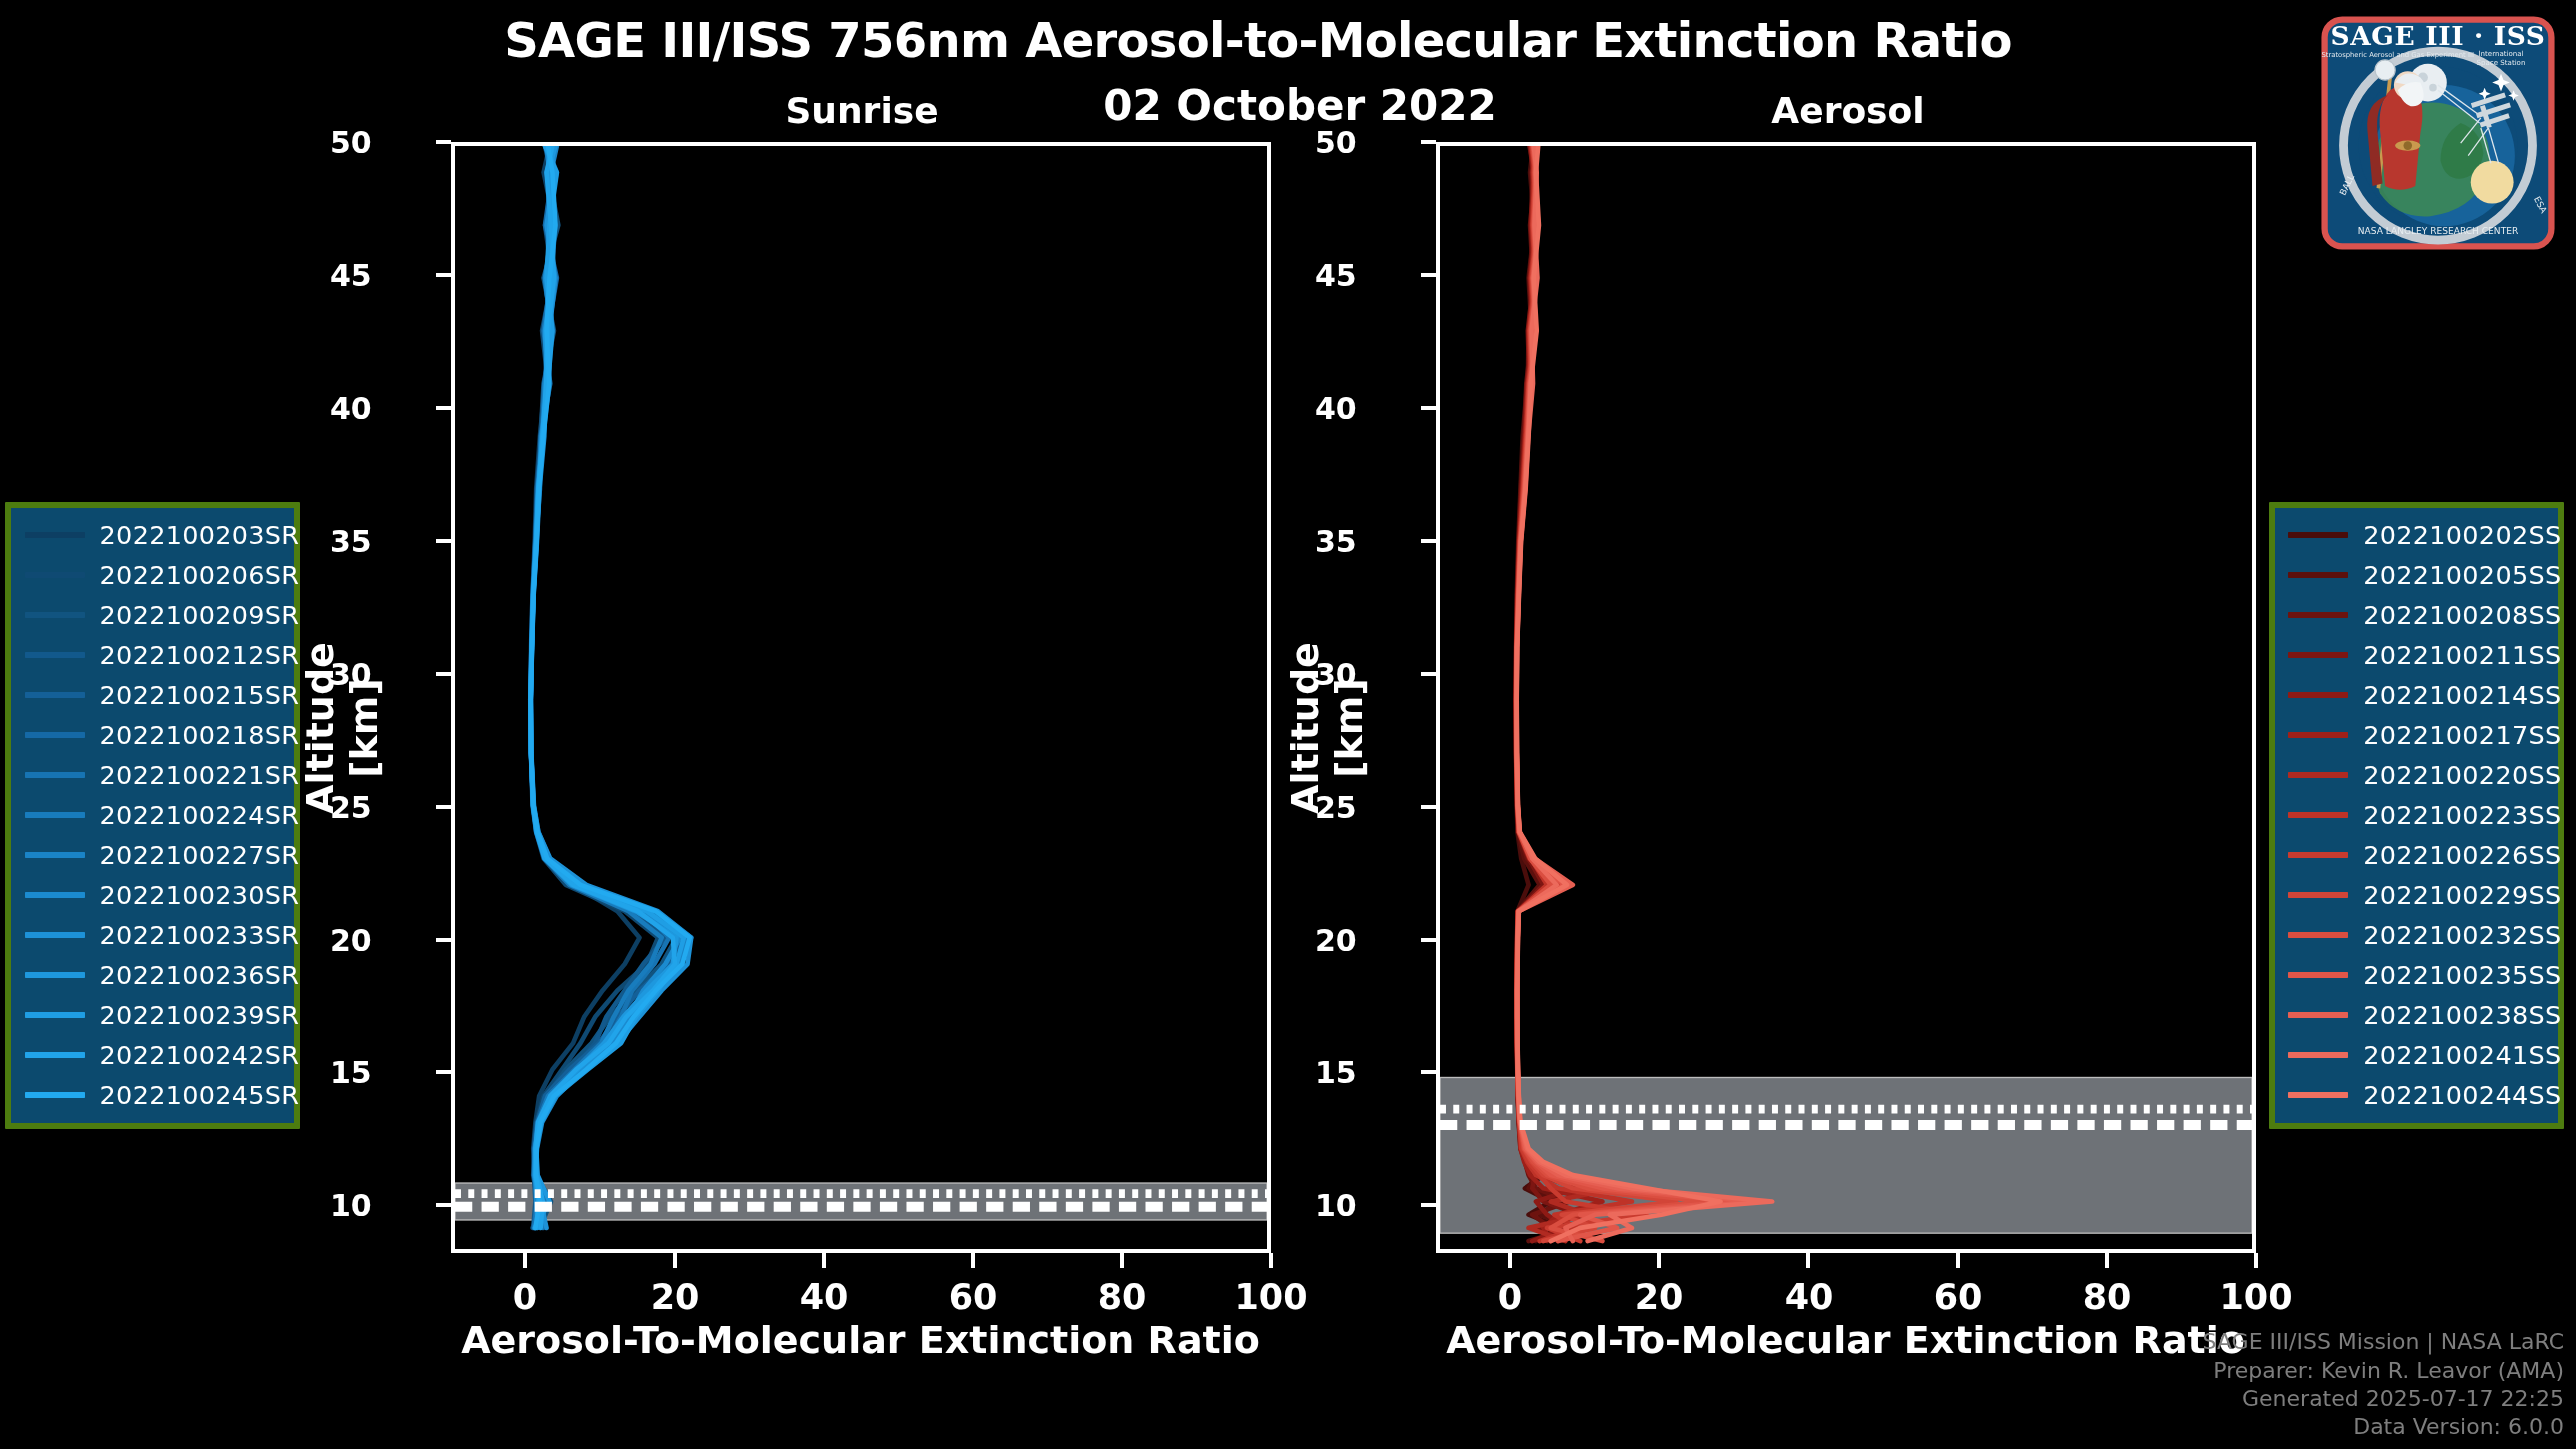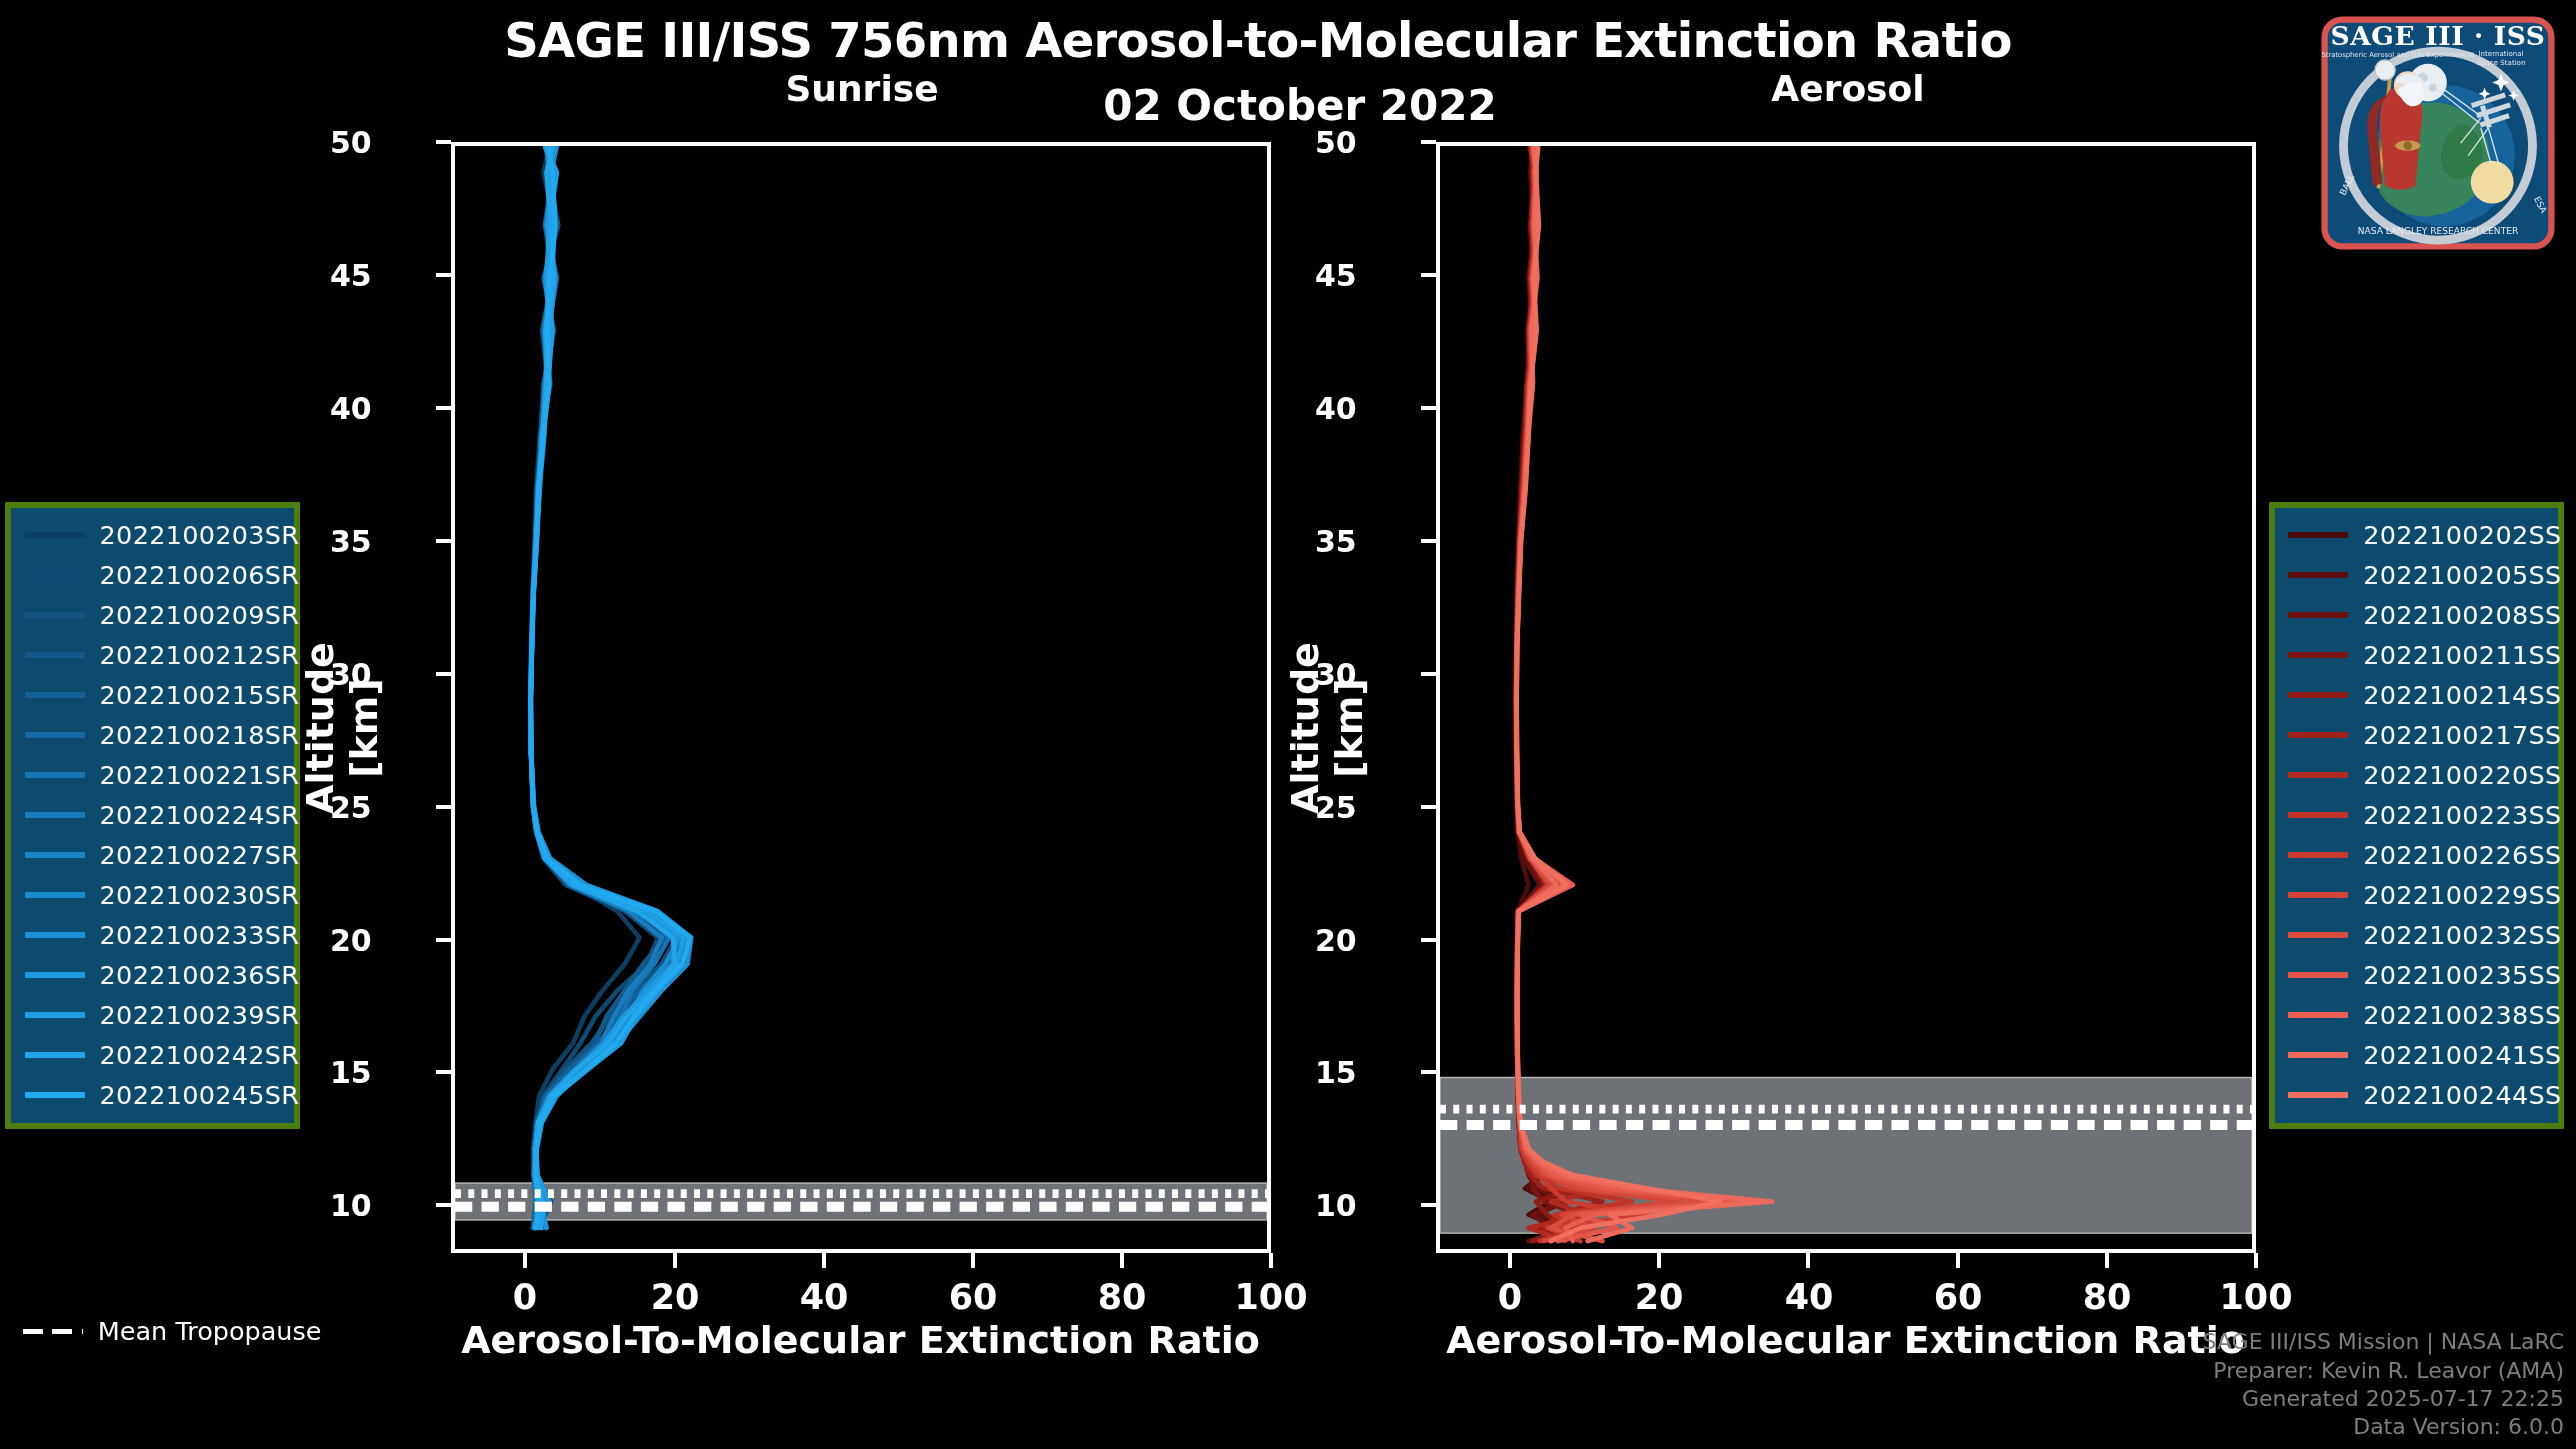--- a/index.html
+++ b/index.html
@@ -35,21 +35,21 @@
     left: 0; top: 81px;
     width: 2576px;
     text-align: center;
     font-size: 42px;
     font-weight: bold;
     font-family: "DejaVu Sans", sans-serif;
     padding-left: 12px;
   }
   .panel-heading {
     position: absolute;
-    top: 68px;
+    top: 90px;
     font-size: 36px;
     font-weight: bold;
     font-family: "DejaVu Sans", sans-serif;
     text-align: center;
     width: 402px;
   }
   #sunrise-heading { left: 661px; }
   #sunset-heading  { left: 1647px; }
 
   
@@ -526,26 +526,20 @@
       <span class="legend-swatch" style="background: rgb(236, 106, 92);"></span>
       <span class="legend-text">2022100241SS</span>
     </div>
     <div class="legend-row">
       <span class="legend-swatch" style="background: rgb(240, 112, 96);"></span>
       <span class="legend-text">2022100244SS</span>
     </div>
   </div>
 
 <div id="tropopause-key">
-  <div class="key-row">
-    <span class="key-swatch">
-        <span class="key-dash"></span>
-      </span>
-    <span class="key-text">Mean Tropopause</span>
-  </div>
 </div>
 
 <div id="credits">
   <div>SAGE III/ISS Mission | NASA LaRC</div>
   <div>Preparer: Kevin R. Leavor (AMA)</div>
   <div>Generated 2025-07-17 22:25</div>
   <div>Data Version: 6.0.0</div>
 </div>
 
 

